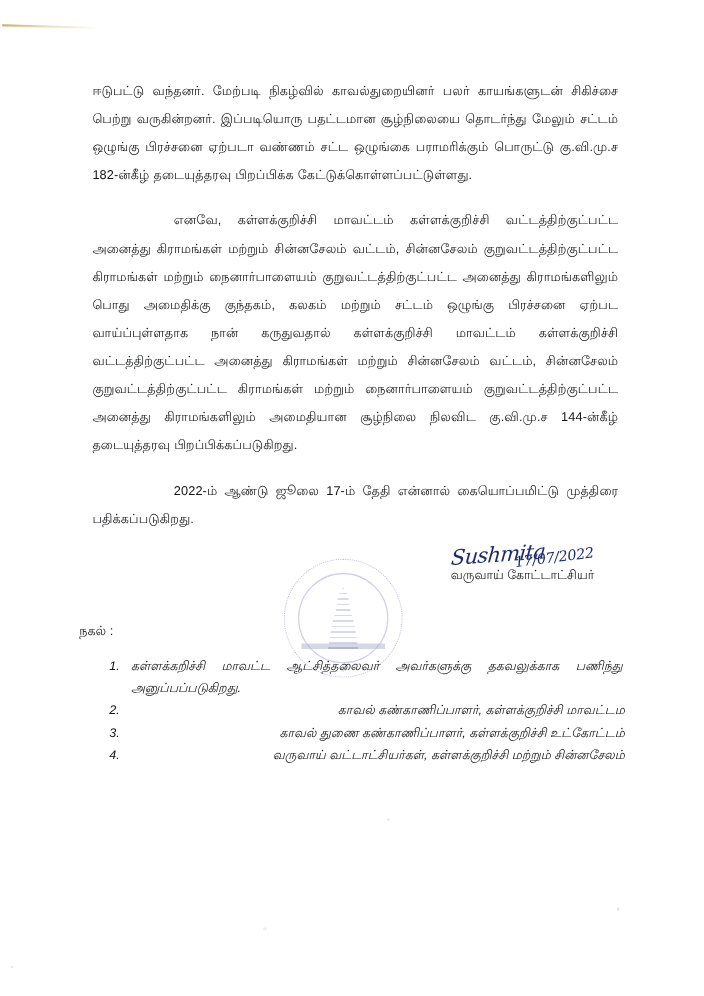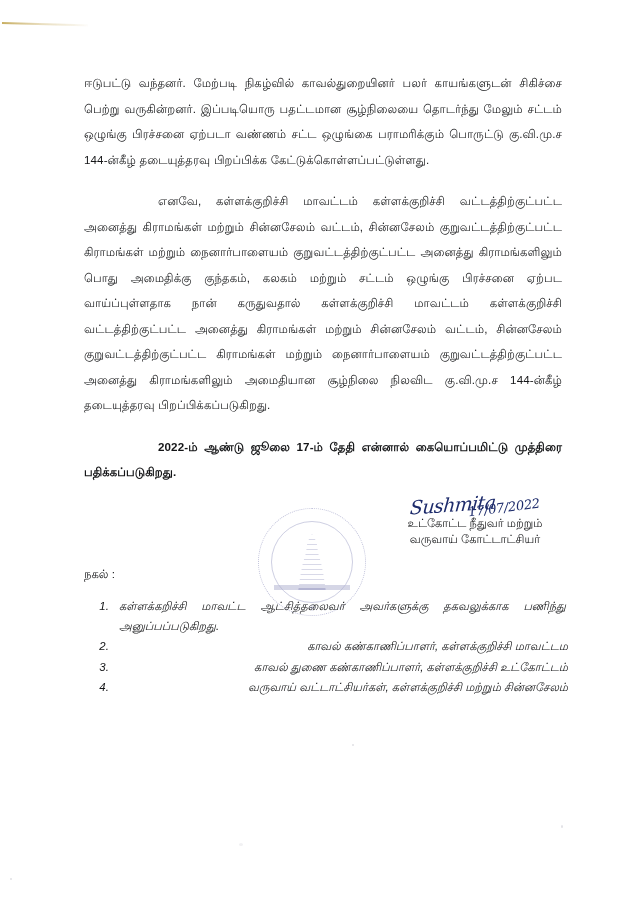--- a/index.html
+++ b/index.html
@@ -52,21 +52,20 @@
     word-spacing: 0.4px;
     color: #141517;
   }
 
   p.para.indented {
     text-indent: 74px;
   }
 
   p.para.tight {
     margin-bottom: 30px;
-    font-weight: bold;
   }
 
   
   .sign-block {
     position: absolute;
     right: 72px;
     top: 492px;
     width: 186px;
     text-align: center;
   }
@@ -161,21 +160,21 @@
   .copy-block {
     position: absolute;
     left: 72px;
     right: 72px;
     top: 565px;
   }
 
   .copy-heading {
     font-size: 11.6px;
     line-height: 18px;
-    margin: 0 0 14px 12px;
+    margin: 0 0 14px 0;
     color: #141517;
   }
 
   ol.copy-list {
     margin: 0;
     padding-left: 40px;
     list-style-position: outside;
     font-style: italic;
   }
 
@@ -204,40 +203,39 @@
   }
 </style>
 </head>
 <body>
 
 <div class="page">
 
   <div class="scan-streak"></div>
 
   <div class="body-block">
-    <p class="para">ஈடுபட்டு வந்தனர். மேற்படி நிகழ்வில் காவல்துறையினர் பலர் காயங்களுடன் சிகிச்சை பெற்று வருகின்றனர். இப்படியொரு பதட்டமான சூழ்நிலையை தொடர்ந்து மேலும் சட்டம் ஒழுங்கு பிரச்சனை ஏற்படா வண்ணம் சட்ட ஒழுங்கை பராமரிக்கும் பொருட்டு கு.வி.மு.ச 144-ன்கீழ் தடையுத்தரவு பிறப்பிக்க கேட்டுக்கொள்ளப்பட்டுள்ளது.</p>
+    <p class="para">ஈடுபட்டு வந்தனர். மேற்படி நிகழ்வில் காவல்துறையினர் பலர் காயங்களுடன் சிகிச்சை பெற்று வருகின்றனர். இப்படியொரு பதட்டமான சூழ்நிலையை தொடர்ந்து மேலும் சட்டம் ஒழுங்கு பிரச்சனை ஏற்படா வண்ணம் சட்ட ஒழுங்கை பராமரிக்கும் பொருட்டு கு.வி.மு.ச 182-ன்கீழ் தடையுத்தரவு பிறப்பிக்க கேட்டுக்கொள்ளப்பட்டுள்ளது.</p>
 
     <p class="para indented">எனவே, கள்ளக்குறிச்சி மாவட்டம் கள்ளக்குறிச்சி வட்டத்திற்குட்பட்ட அனைத்து கிராமங்கள் மற்றும் சின்னசேலம் வட்டம், சின்னசேலம் குறுவட்டத்திற்குட்பட்ட கிராமங்கள் மற்றும் நைனார்பாளையம் குறுவட்டத்திற்குட்பட்ட அனைத்து கிராமங்களிலும் பொது அமைதிக்கு குந்தகம், கலகம் மற்றும் சட்டம் ஒழுங்கு பிரச்சனை ஏற்பட வாய்ப்புள்ளதாக நான் கருதுவதால் கள்ளக்குறிச்சி மாவட்டம் கள்ளக்குறிச்சி வட்டத்திற்குட்பட்ட அனைத்து கிராமங்கள் மற்றும் சின்னசேலம் வட்டம், சின்னசேலம் குறுவட்டத்திற்குட்பட்ட கிராமங்கள் மற்றும் நைனார்பாளையம் குறுவட்டத்திற்குட்பட்ட அனைத்து கிராமங்களிலும் அமைதியான சூழ்நிலை நிலவிட கு.வி.மு.ச 144-ன்கீழ் தடையுத்தரவு பிறப்பிக்கப்படுகிறது.</p>
 
 
     <p class="para indented tight">2022-ம் ஆண்டு ஜூலை 17-ம் தேதி என்னால் கையொப்பமிட்டு முத்திரை பதிக்கப்படுகிறது.</p>
   </div>
 
   <div class="seal">
     <div class="ring-outer"></div>
     <div class="ring-inner"></div>
     <div class="emblem"></div>
     <div class="base-bar"></div>
     <div class="cross">+</div>
   </div>
 
   <div class="sign-block">
     <div class="handwritten-sign">Sushmita</div>
     <div class="sign-date">17/07/2022</div>
-    <p class="sign-line">உட்கோட்ட நீதுவர் மற்றும்</p>
     <p class="sign-line">வருவாய் கோட்டாட்சியர்</p>
   </div>
 
   <div class="copy-block">
     <p class="copy-heading">நகல் :</p>
 
     <ol class="copy-list">
       <li class="justified">கள்ளக்கறிச்சி மாவட்ட ஆட்சித்தலைவர் அவர்களுக்கு தகவலுக்காக பணிந்து அனுப்பப்படுகிறது.</li>
       <li>காவல் கண்காணிப்பாளர், கள்ளக்குறிச்சி மாவட்டம</li>
       <li>காவல் துணை கண்காணிப்பாளர், கள்ளக்குறிச்சி உட்கோட்டம்</li>

